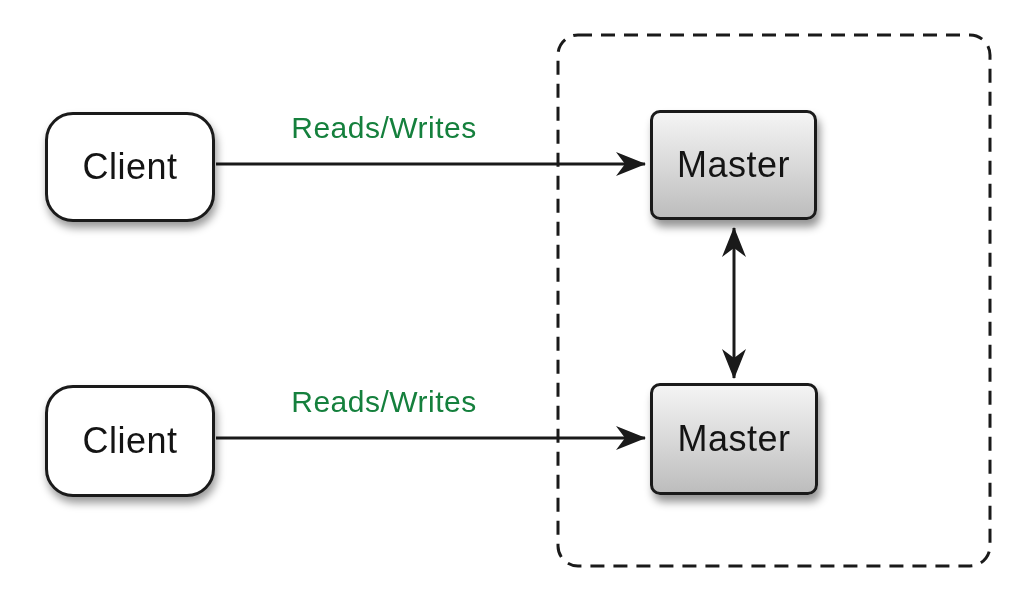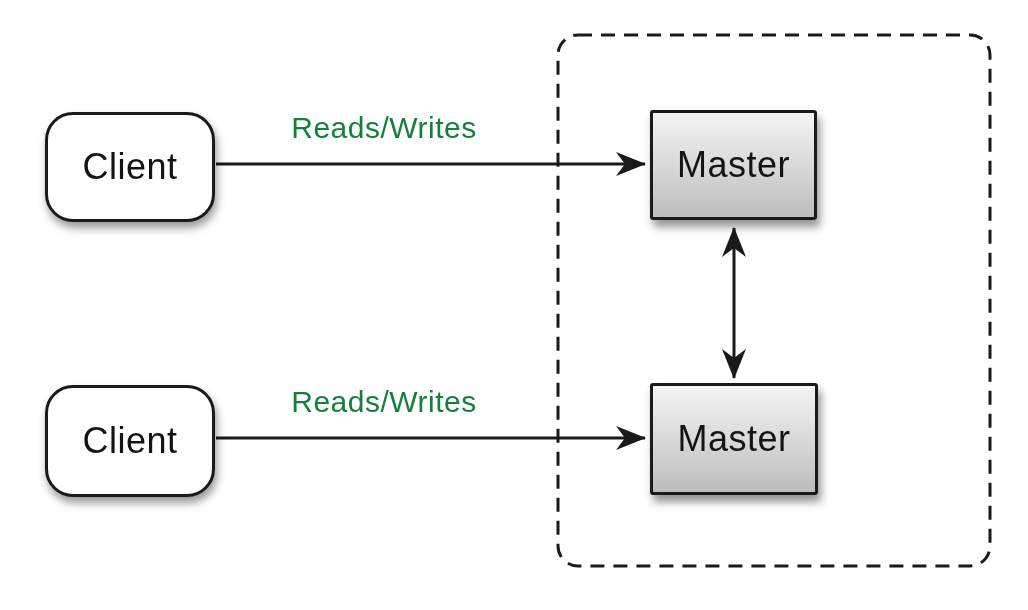--- a/index.html
+++ b/index.html
@@ -32,21 +32,21 @@
   }
   .node-client {
     background: #ffffff;
     border: 3px solid #1a1a1a;
     border-radius: 28px;
     box-shadow: 2px 6px 8px rgba(0,0,0,0.40);
   }
   .node-master {
     background: linear-gradient(180deg, #f4f4f4 0%, #dcdcdc 45%, #bdbdbd 100%);
     border: 3px solid #1a1a1a;
-    border-radius: 3px;
+    border-radius: 10px;
     box-shadow: 3px 7px 9px rgba(0,0,0,0.42);
   }
   #client-top    { left: 45px;  top: 112px; width: 170px; height: 110px; }
   #client-bottom { left: 45px;  top: 385px; width: 170px; height: 112px; }
   #master-top    { left: 650px; top: 110px; width: 167px; height: 110px; }
   #master-bottom { left: 650px; top: 383px; width: 168px; height: 112px; }
   .edge-label {
     position: absolute;
     transform: translate(-50%, -50%);
     font-size: 30px;

